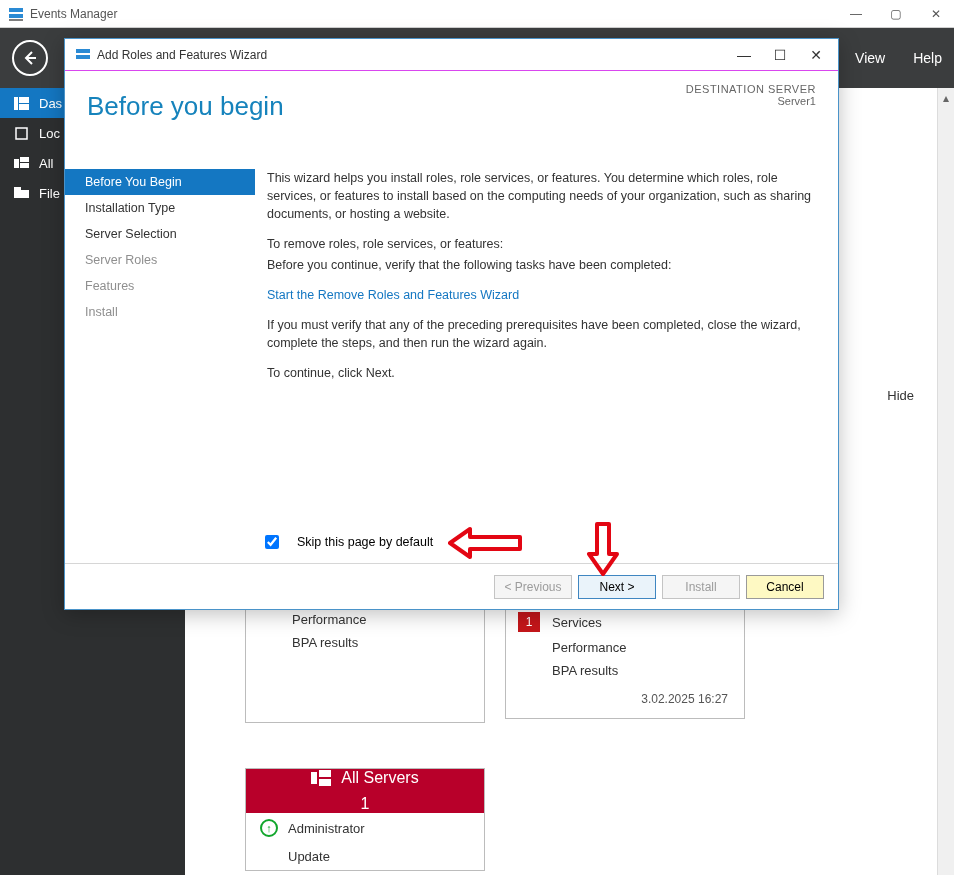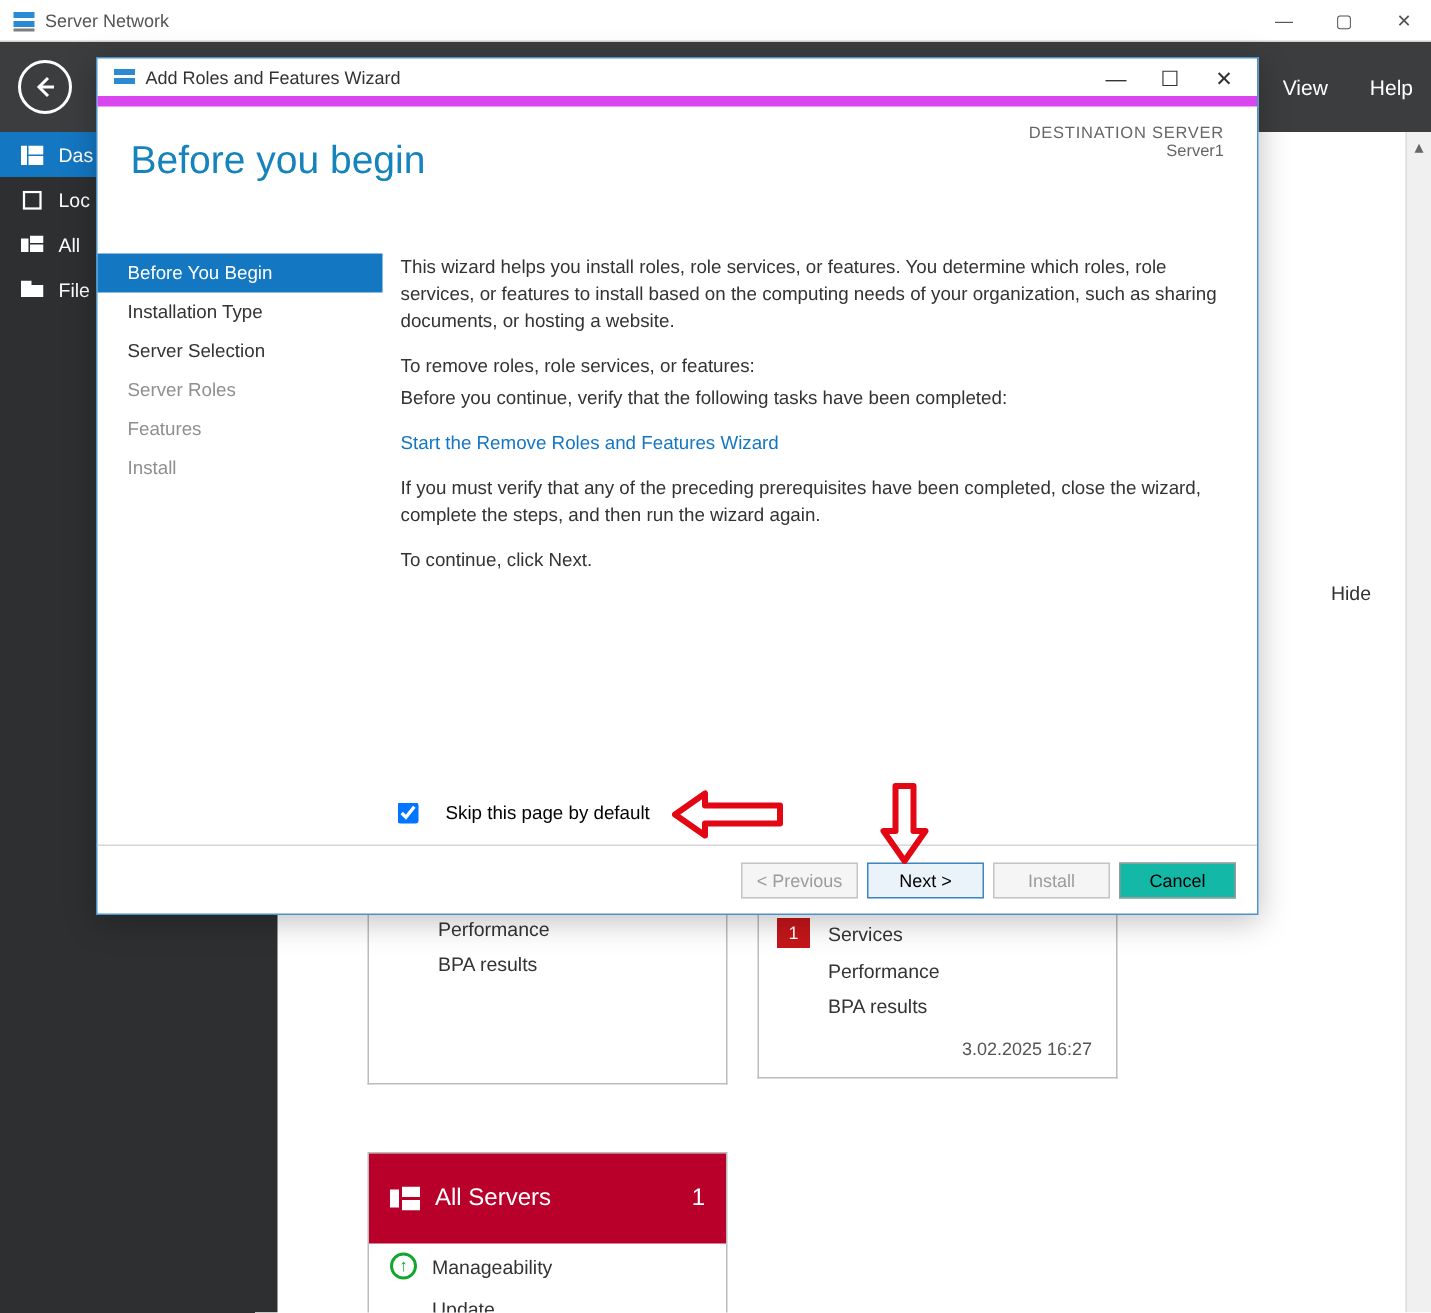--- a/index.html
+++ b/index.html
@@ -48,36 +48,36 @@
   .left-sidebar .item { display:flex; align-items:center; height:30px; padding-left:14px; gap:10px; font-size:13px;}
   .left-sidebar .item.sel { background:#1477c2; }
   .left-sidebar .ico { width:15px; height:13px; display:inline-block; }
   .tile-left-stub { position:absolute; left:245px; top:608px; width:240px; border:1px solid #bcbcbc; border-top:none; padding:0 0 8px 0;}
   .tile-right-stub { position:absolute; left:505px; top:608px; width:240px; border:1px solid #bcbcbc; border-top:none; padding:0 0 8px 0;}
   .tile-row { display:flex; align-items:center; padding:4px 12px; font-size:13px; color:#333;}
   .tile-row .badge { width:22px; height:20px; background:#c4161a; color:#fff; display:flex; align-items:center; justify-content:center; margin-right:12px; font-size:12px;}
   .tile-ts { text-align:right; padding:10px 16px 4px 0; color:#555; font-size:12px;}
   
   .allservers { position:absolute; left:245px; top:768px; width:240px; border:1px solid #bcbcbc;}
-  .allservers .header { background:#b8002a; color:#fff; height:60px; display:flex; align-items:center; padding:0 14px; font-size:16px; justify-content:space-between;}
+  .allservers .header { background:#b8002a; color:#fff; height:44px; display:flex; align-items:center; padding:0 14px; font-size:16px; justify-content:space-between;flex-direction:column;}
   .allservers .header .hicon { width:20px; height:16px; margin-right:10px; display:inline-block;}
   .allservers .row { display:flex; align-items:center; padding:6px 14px; font-size:13px; color:#333;}
   .allservers .row .aicon { width:18px; height:18px; border:2px solid #12a62c; border-radius:50%; margin-right:10px; display:flex; align-items:center; justify-content:center; color:#12a62c; font-size:11px; font-weight:bold;}
   
   .dialog {
     position:absolute;
     left:64px; top:38px;
     width:775px; height:572px;
     background:#fff;
     border:1px solid #4a93c9;
     box-shadow: 0 4px 20px rgba(0,0,0,.25);
   }
   .dlg-titlebar {
     height:32px; display:flex; align-items:center;
-    padding:0 10px; border-bottom:7px solid #d946ef;
+    padding:0 10px; border-bottom:1px solid #d946ef;
   }
   .dlg-titlebar .dicon { width:16px; height:16px; margin-right:6px;}
   .dlg-titlebar .dtitle { flex:1; font-size:12px; color:#333; }
   .dlg-titlebar .dwinbtns { display:flex; gap:12px; }
   .dlg-titlebar .dwinbtns span { width:24px; text-align:center; font-size:14px; color:#333; cursor:default;}
   .dlg-heading {
     color:#1683bc; font-size:26px; font-weight:300;
     padding:20px 0 0 22px;
   }
   .dlg-dest { position:absolute; right:22px; top:44px; text-align:right; color:#666; font-size:11px;}
@@ -94,21 +94,21 @@
   .dlg-main ul li::before { content:"• "; }
   .dlg-main ul li { margin-bottom:3px;}
   .dlg-skip { position:absolute; left:200px; bottom:60px; display:flex; align-items:center; gap:18px; font-size:12.5px;}
   .dlg-skip input { width:14px; height:14px;}
   .dlg-footer {
     position:absolute; bottom:0; left:0; right:0; height:46px;
     border-top:1px solid #d6d6d6; display:flex; align-items:center; justify-content:flex-end;
     padding-right:14px; gap:6px;
   }
   .dlg-footer button {
-    width:78px; height:24px; font-size:12px; background:#14b8a6; border:1px solid #9a9a9a; cursor:default;
+    width:78px; height:24px; font-size:12px; background:#fef9c3; border:1px solid #9a9a9a; cursor:default;
   }
   .dlg-footer button:disabled { color:#9c9c9c; border-color:#c4c4c4; background:#f5f5f5;}
   .dlg-footer button.primary { border:1px solid #3f86c1; background:#eaf3fa;}
   
   .red-arrow-left {
     position:absolute; left:448px; top:525px; pointer-events:none;
   }
   .red-arrow-down {
     position:absolute; left:585px; top:520px; pointer-events:none;
   }
@@ -119,21 +119,21 @@
 </style>
 </head>
 <body>
 
 <div class="main-titlebar">
   <svg class="icon-app" viewBox="0 0 16 16">
       <rect x="1" y="2" width="14" height="4" fill="#2a8ad4"></rect>
       <rect x="1" y="8" width="14" height="4" fill="#2a8ad4"></rect>
       <rect x="1" y="13" width="14" height="2" fill="#7e7e7e"></rect>
     </svg>
-  <span class="title">Server Network</span>
+  <span class="title">Events Manager</span>
   <div class="winbtns">
     <span>—</span>
     <span>▢</span>
     <span>✕</span>
   </div>
 </div>
 
 <div class="topnav">
   <div class="back-btn">
     <svg width="18" height="18" viewBox="0 0 18 18">
@@ -219,21 +219,21 @@
           <rect x="0" y="2" width="6" height="12" fill="#fff"></rect>
           <rect x="8" y="0" width="12" height="7" fill="#fff"></rect>
           <rect x="8" y="9" width="12" height="7" fill="#fff"></rect>
         </svg>
       <span>All Servers</span>
     </span>
     <span>1</span>
   </div>
   <div class="row">
     <span class="aicon">↑</span>
-    <span>Manageability</span>
+    <span>Administrator</span>
   </div>
   <div class="row">
     <span style="width:28px"></span>
     <span>Update</span>
   </div>
 </div>
 
 <div class="dialog">
   <div class="dlg-titlebar">
     <svg class="dicon" viewBox="0 0 16 16">

